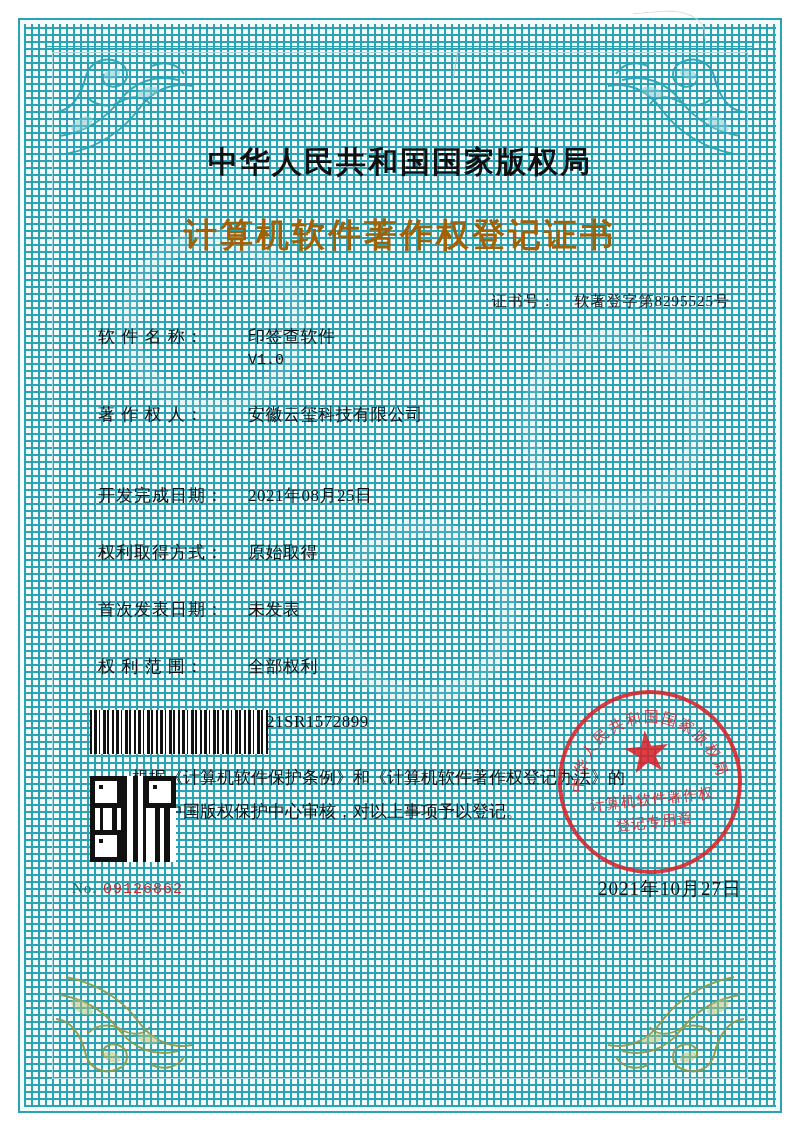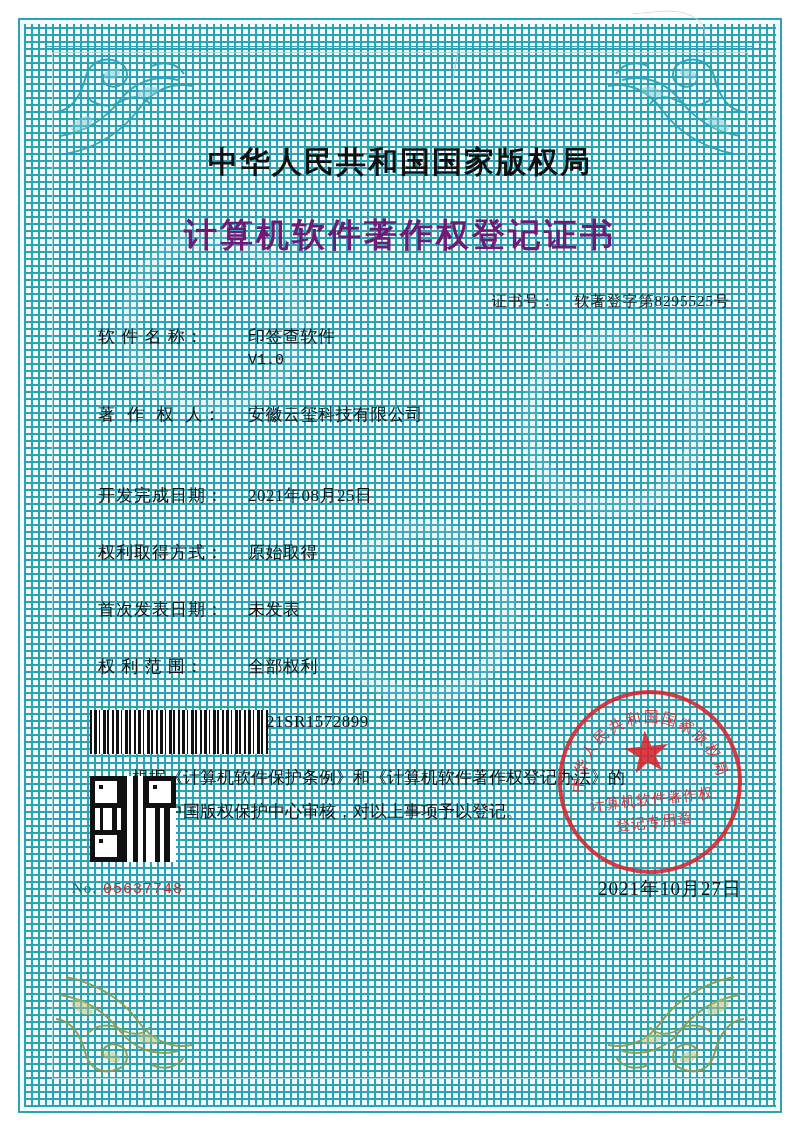--- a/index.html
+++ b/index.html
@@ -107,21 +107,21 @@
     letter-spacing: 2px;
     color: #101010;
     margin-top: 72px;
     font-weight: bold;
     font-family: "DejaVu Serif", "Liberation Serif", serif;
   }
   .title-sub {
     text-align: center;
     font-size: 33px;
     letter-spacing: 3px;
-    color: #701a75;
+    color: #a16207;
     margin-top: 30px;
     font-weight: bold;
     font-family: "DejaVu Serif", "Liberation Serif", serif;
   }
   .cert-no-line {
     margin-top: 34px;
     text-align: right;
     font-size: 15px;
     color: #1a1a1a;
     letter-spacing: 1px;
@@ -396,21 +396,21 @@
     <div class="fields">
 
       <div class="field-row field-block">
         <div class="field-label">软 件 名 称：</div>
         <div class="field-value">
           <span>印签查软件</span>
           <span class="subvalue">V1.0</span>
         </div>
       </div>
 
-      <div class="field-row field-block" style="margin-bottom:58px;font-family:Liberation Mono, monospace;">
+      <div class="field-row field-block" style="margin-bottom:58px;">
         <div class="field-label">著 作 权 人：</div>
         <div class="field-value">安徽云玺科技有限公司</div>
       </div>
 
       <div class="field-row field-block">
         <div class="field-label">开发完成日期：</div>
         <div class="field-value">2021年08月25日</div>
       </div>
 
       <div class="field-row field-block">
@@ -445,21 +445,21 @@
   <div class="codes">
     <div class="barcode"></div>
     <div class="qrcode">
       <span class="qr-eye tl"></span>
       <span class="qr-eye tr"></span>
       <span class="qr-eye bl"></span>
     </div>
   </div>
 
   <div class="serial">
-    <span class="no-prefix">No.</span><span>05637748</span>
+    <span class="no-prefix">No.</span><span>09126862</span>
   </div>
 
   <div class="issue-date">2021年10月27日</div>
 
   <div class="seal">
     <div class="seal-star"></div>
     <svg class="seal-arc" viewBox="0 0 176 176">
       <defs>
         <path id="arcpath" d="M 20,96 A 68,68 0 0 1 156,96"></path>
       </defs>

